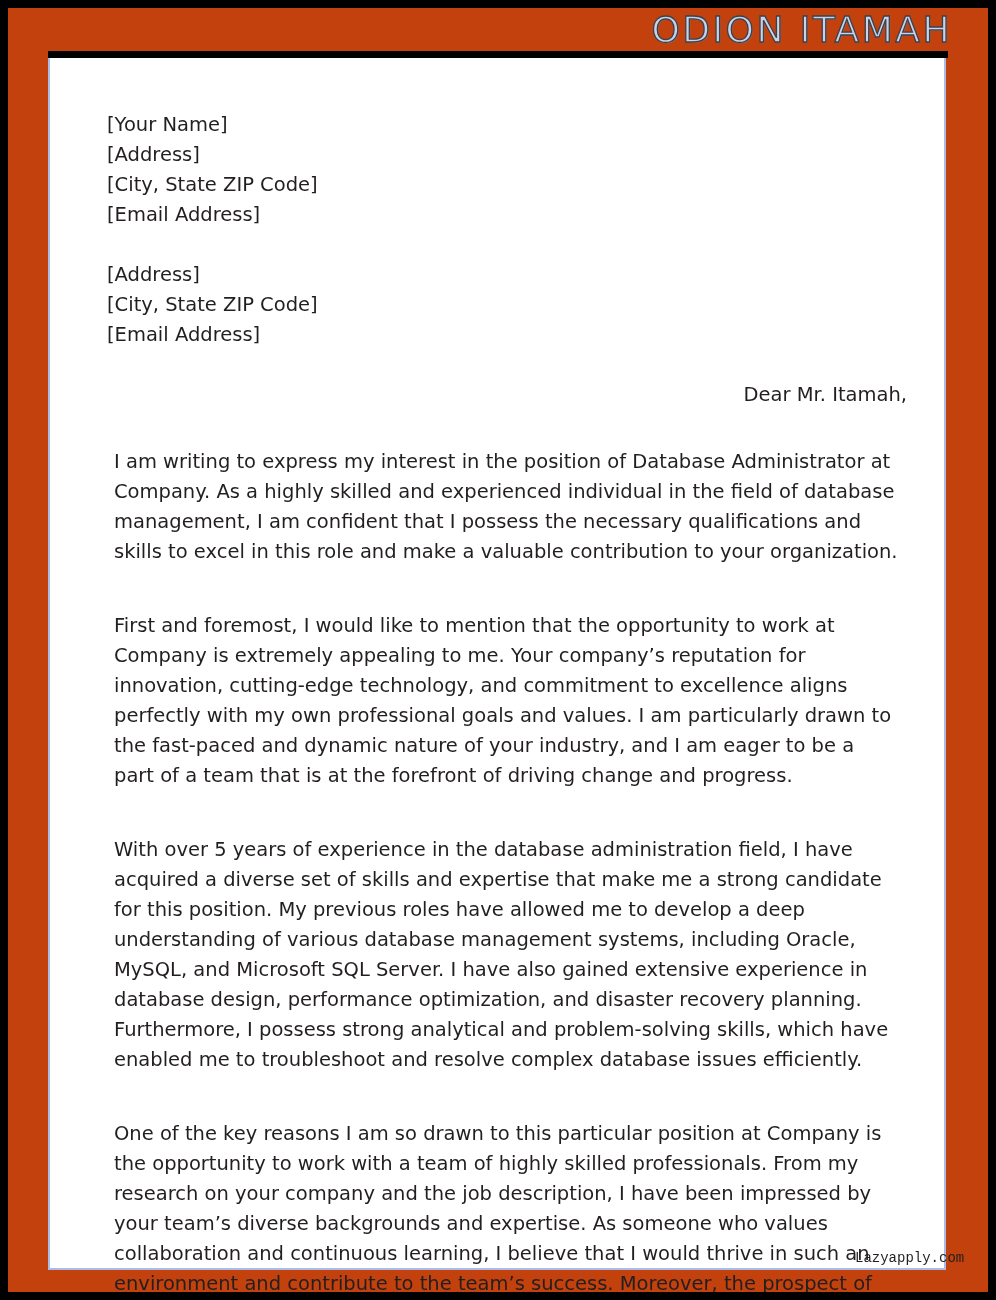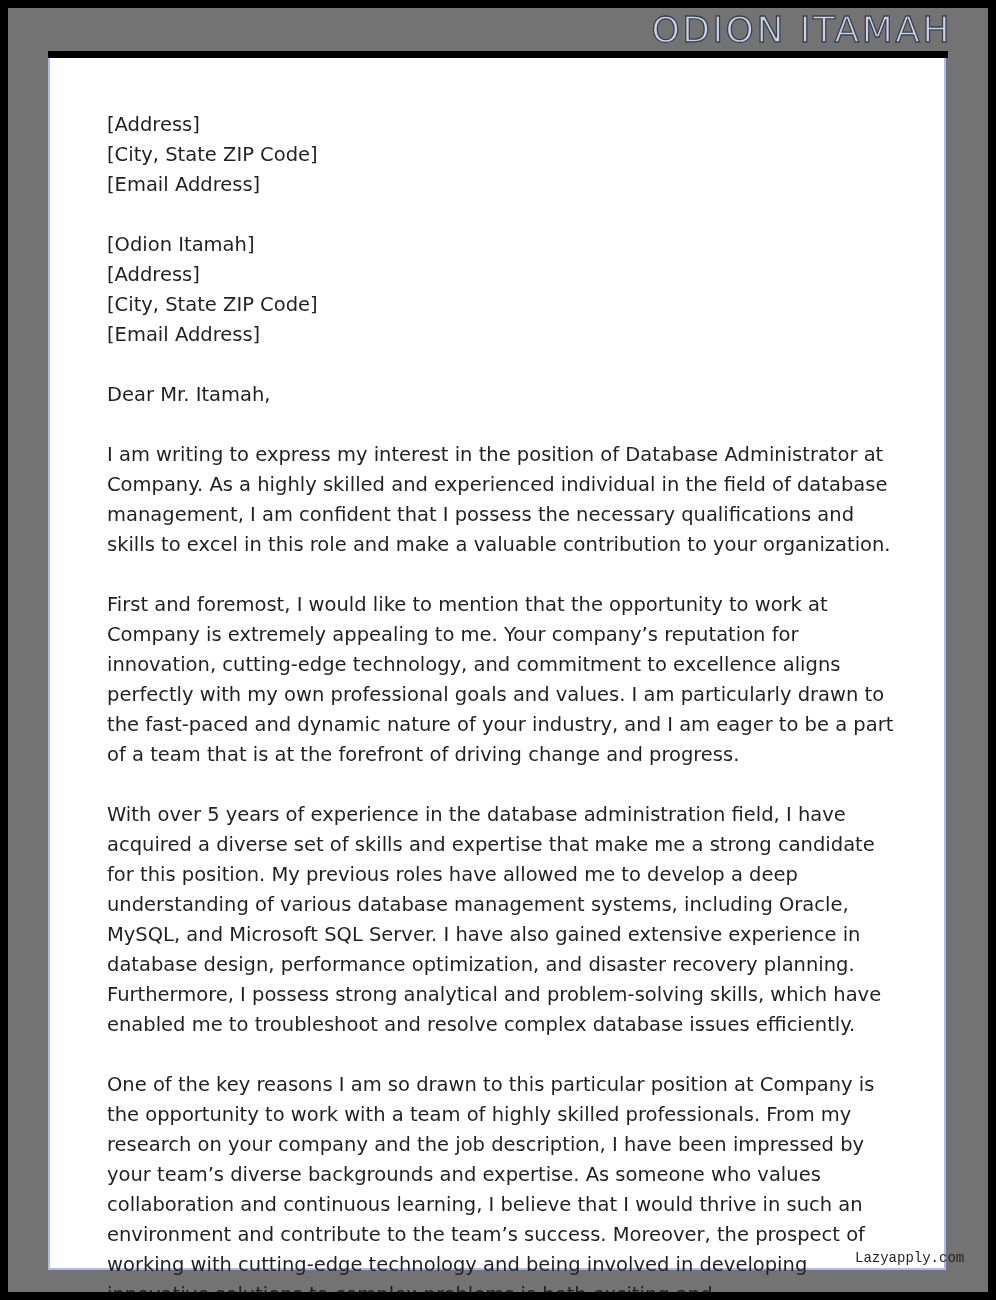--- a/index.html
+++ b/index.html
@@ -14,21 +14,21 @@
     overflow: hidden;
   }
 
   
   .page-frame {
     position: absolute;
     left: 8px;
     top: 8px;
     width: 980px;
     height: 1284px;
-    background: #737373;
+    background: #c2410c;
     overflow: hidden;
   }
 
   
   .masthead {
     position: absolute;
     left: 0;
     top: 0;
     width: 980px;
     height: 43px;
@@ -87,23 +87,24 @@
     color: #231f20;
   }
   .addr-line {
     white-space: nowrap;
   }
   .block-gap {
     height: 30px;
   }
   .salutation {
     white-space: nowrap;
+    text-align: right;
   }
   .para {
-    margin: 0;
+    margin: 7px;
     text-align: left;
   }
 
   
   .watermark {
     position: absolute;
     left: 847px;
     top: 1243px;
     font-family: Liberation Mono, monospace;
     font-size: 14px;
@@ -121,29 +122,29 @@
     <div class="masthead-title">ODION ITAMAH</div>
   </div>
 
   <div class="masthead-rule"></div>
 
   <div class="letter-sheet"></div>
 
   <div class="letter-body">
 
     <div>
+      <div class="addr-line">[Your Name]</div>
       <div class="addr-line">[Address]</div>
       <div class="addr-line">[City, State ZIP Code]</div>
       <div class="addr-line">[Email Address]</div>
     </div>
 
     <div class="block-gap"></div>
 
     <div>
-      <div class="addr-line">[Odion Itamah]</div>
       <div class="addr-line">[Address]</div>
       <div class="addr-line">[City, State ZIP Code]</div>
       <div class="addr-line">[Email Address]</div>
     </div>
 
     <div class="block-gap"></div>
 
     <div class="salutation">Dear Mr. Itamah,</div>
 
     <div class="block-gap"></div>

